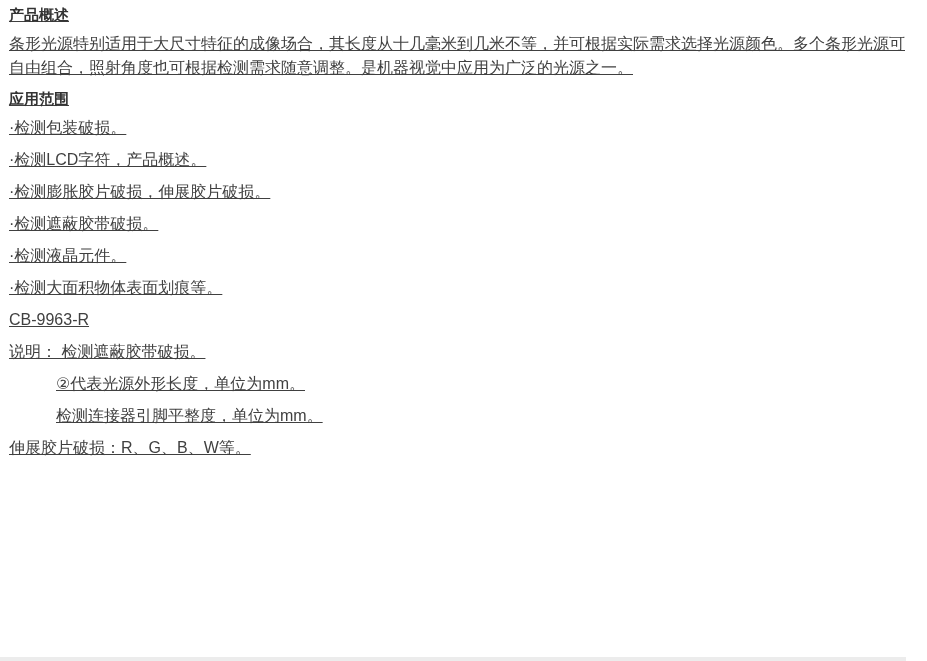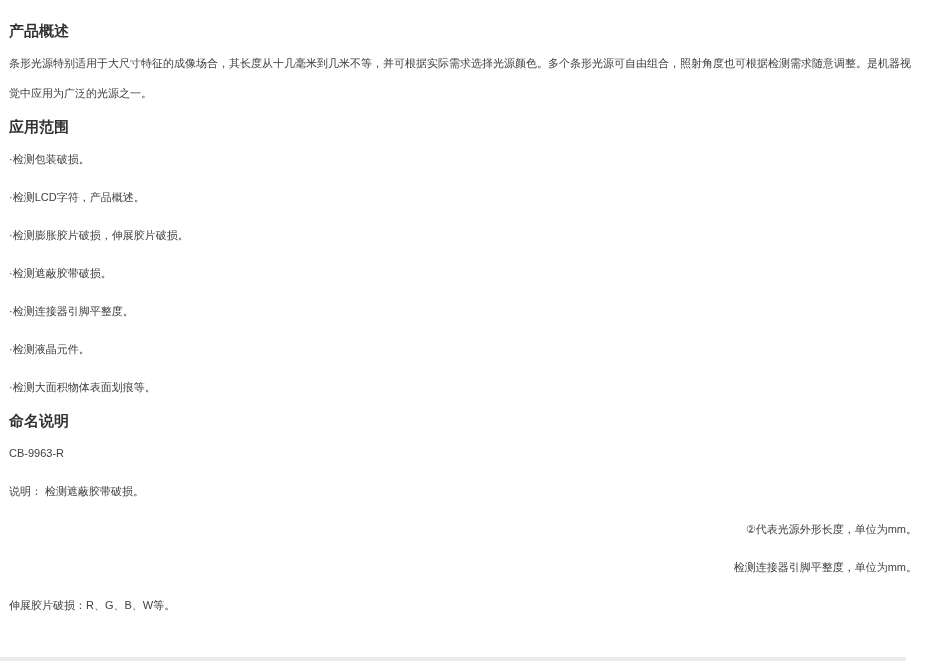--- a/index.html
+++ b/index.html
@@ -6,37 +6,38 @@
   body {
     width: 927px;
     height: 661px;
     background: #ffffff;
     color: #404040;
     font-family: "Liberation Sans", "DejaVu Sans", sans-serif;
     position: relative;
     overflow: hidden;
   }
   .doc {
-    padding: 18px 10px 0 9px;
+    padding: 2px 10px 0 9px;
     width: 908px;
+    text-decoration: underline;
   }
   .doc h3 {
     font-size: 15px;
     line-height: 22px;
     font-weight: 700;
     color: #333333;
     margin: 6px 0 6px 0;
   }
   .doc h3.first { margin-top: 2px; }
   .doc p {
-    font-size: 11px;
-    line-height: 30px;
+    font-size: 16px;
+    line-height: 24px;
     margin: 0 0 8px 0;
   }
-  .doc p.indent { padding-left: 47px; text-align: right; }
+  .doc p.indent { padding-left: 47px; }
   .bottom-bar {
     position: absolute;
     left: 0;
     bottom: 0;
     width: 906px;
     height: 4px;
     background: #ececec;
   }
 </style>
 </head>
@@ -47,25 +48,23 @@
   <h3 class="first">产品概述</h3>
 
   <p>条形光源特别适用于大尺寸特征的成像场合，其长度从十几毫米到几米不等，并可根据实际需求选择光源颜色。多个条形光源可自由组合，照射角度也可根据检测需求随意调整。是机器视觉中应用为广泛的光源之一。</p>
 
   <h3>应用范围</h3>
 
   <p>·检测包装破损。</p>
   <p>·检测LCD字符，产品概述。</p>
   <p>·检测膨胀胶片破损，伸展胶片破损。</p>
   <p>·检测遮蔽胶带破损。</p>
-  <p>·检测连接器引脚平整度。</p>
   <p>·检测液晶元件。</p>
   <p>·检测大面积物体表面划痕等。</p>
 
-  <h3>命名说明</h3>
 
   <p>CB-9963-R</p>
 
 
   <p>说明： 检测遮蔽胶带破损。</p>
   <p class="indent">②代表光源外形长度，单位为mm。</p>
   <p class="indent">检测连接器引脚平整度，单位为mm。</p>
   <p>伸展胶片破损：R、G、B、W等。</p>
 
 </div>

